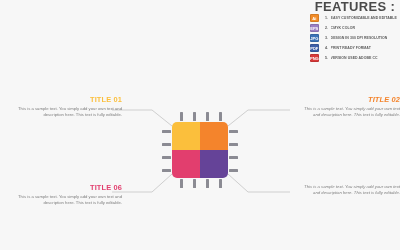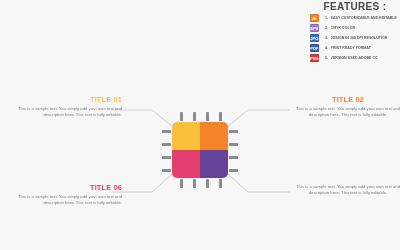--- a/index.html
+++ b/index.html
@@ -17,21 +17,21 @@
 
   
   .features-panel {
     position: absolute;
     left: 310px;
     top: 1px;
     width: 90px;
     height: 58px;
   }
   .features-heading {
-    font-size: 10px;
+    font-size: 13px;
     font-weight: bold;
     color: #4a4a4a;
     letter-spacing: 0.35px;
     text-align: center;
     margin: 1px 0 2.5px 0;
     line-height: 9px;
   }
   .feature-row {
     display: flex;
     align-items: center;
@@ -84,21 +84,21 @@
     margin-bottom: 2.2px;
     line-height: 8px;
   }
   .callout-body {
     font-size: 4.2px;
     line-height: 6.2px;
     color: #7d7d7d;
     letter-spacing: 0.02px;
   }
   .callout.left  { text-align: right; }
-  .callout.right { text-align: center; }
+  .callout.right { text-align: right; font-style: italic; }
 
   #callout-1 { left: 18px;  top: 96px; }
   #callout-2 { left: 296px; top: 96px; }
   #callout-3 { left: 18px;  top: 184px; }
   #callout-4 { left: 296px; top: 184px; }
 
   
   .connectors {
     position: absolute;
     left: 0;

